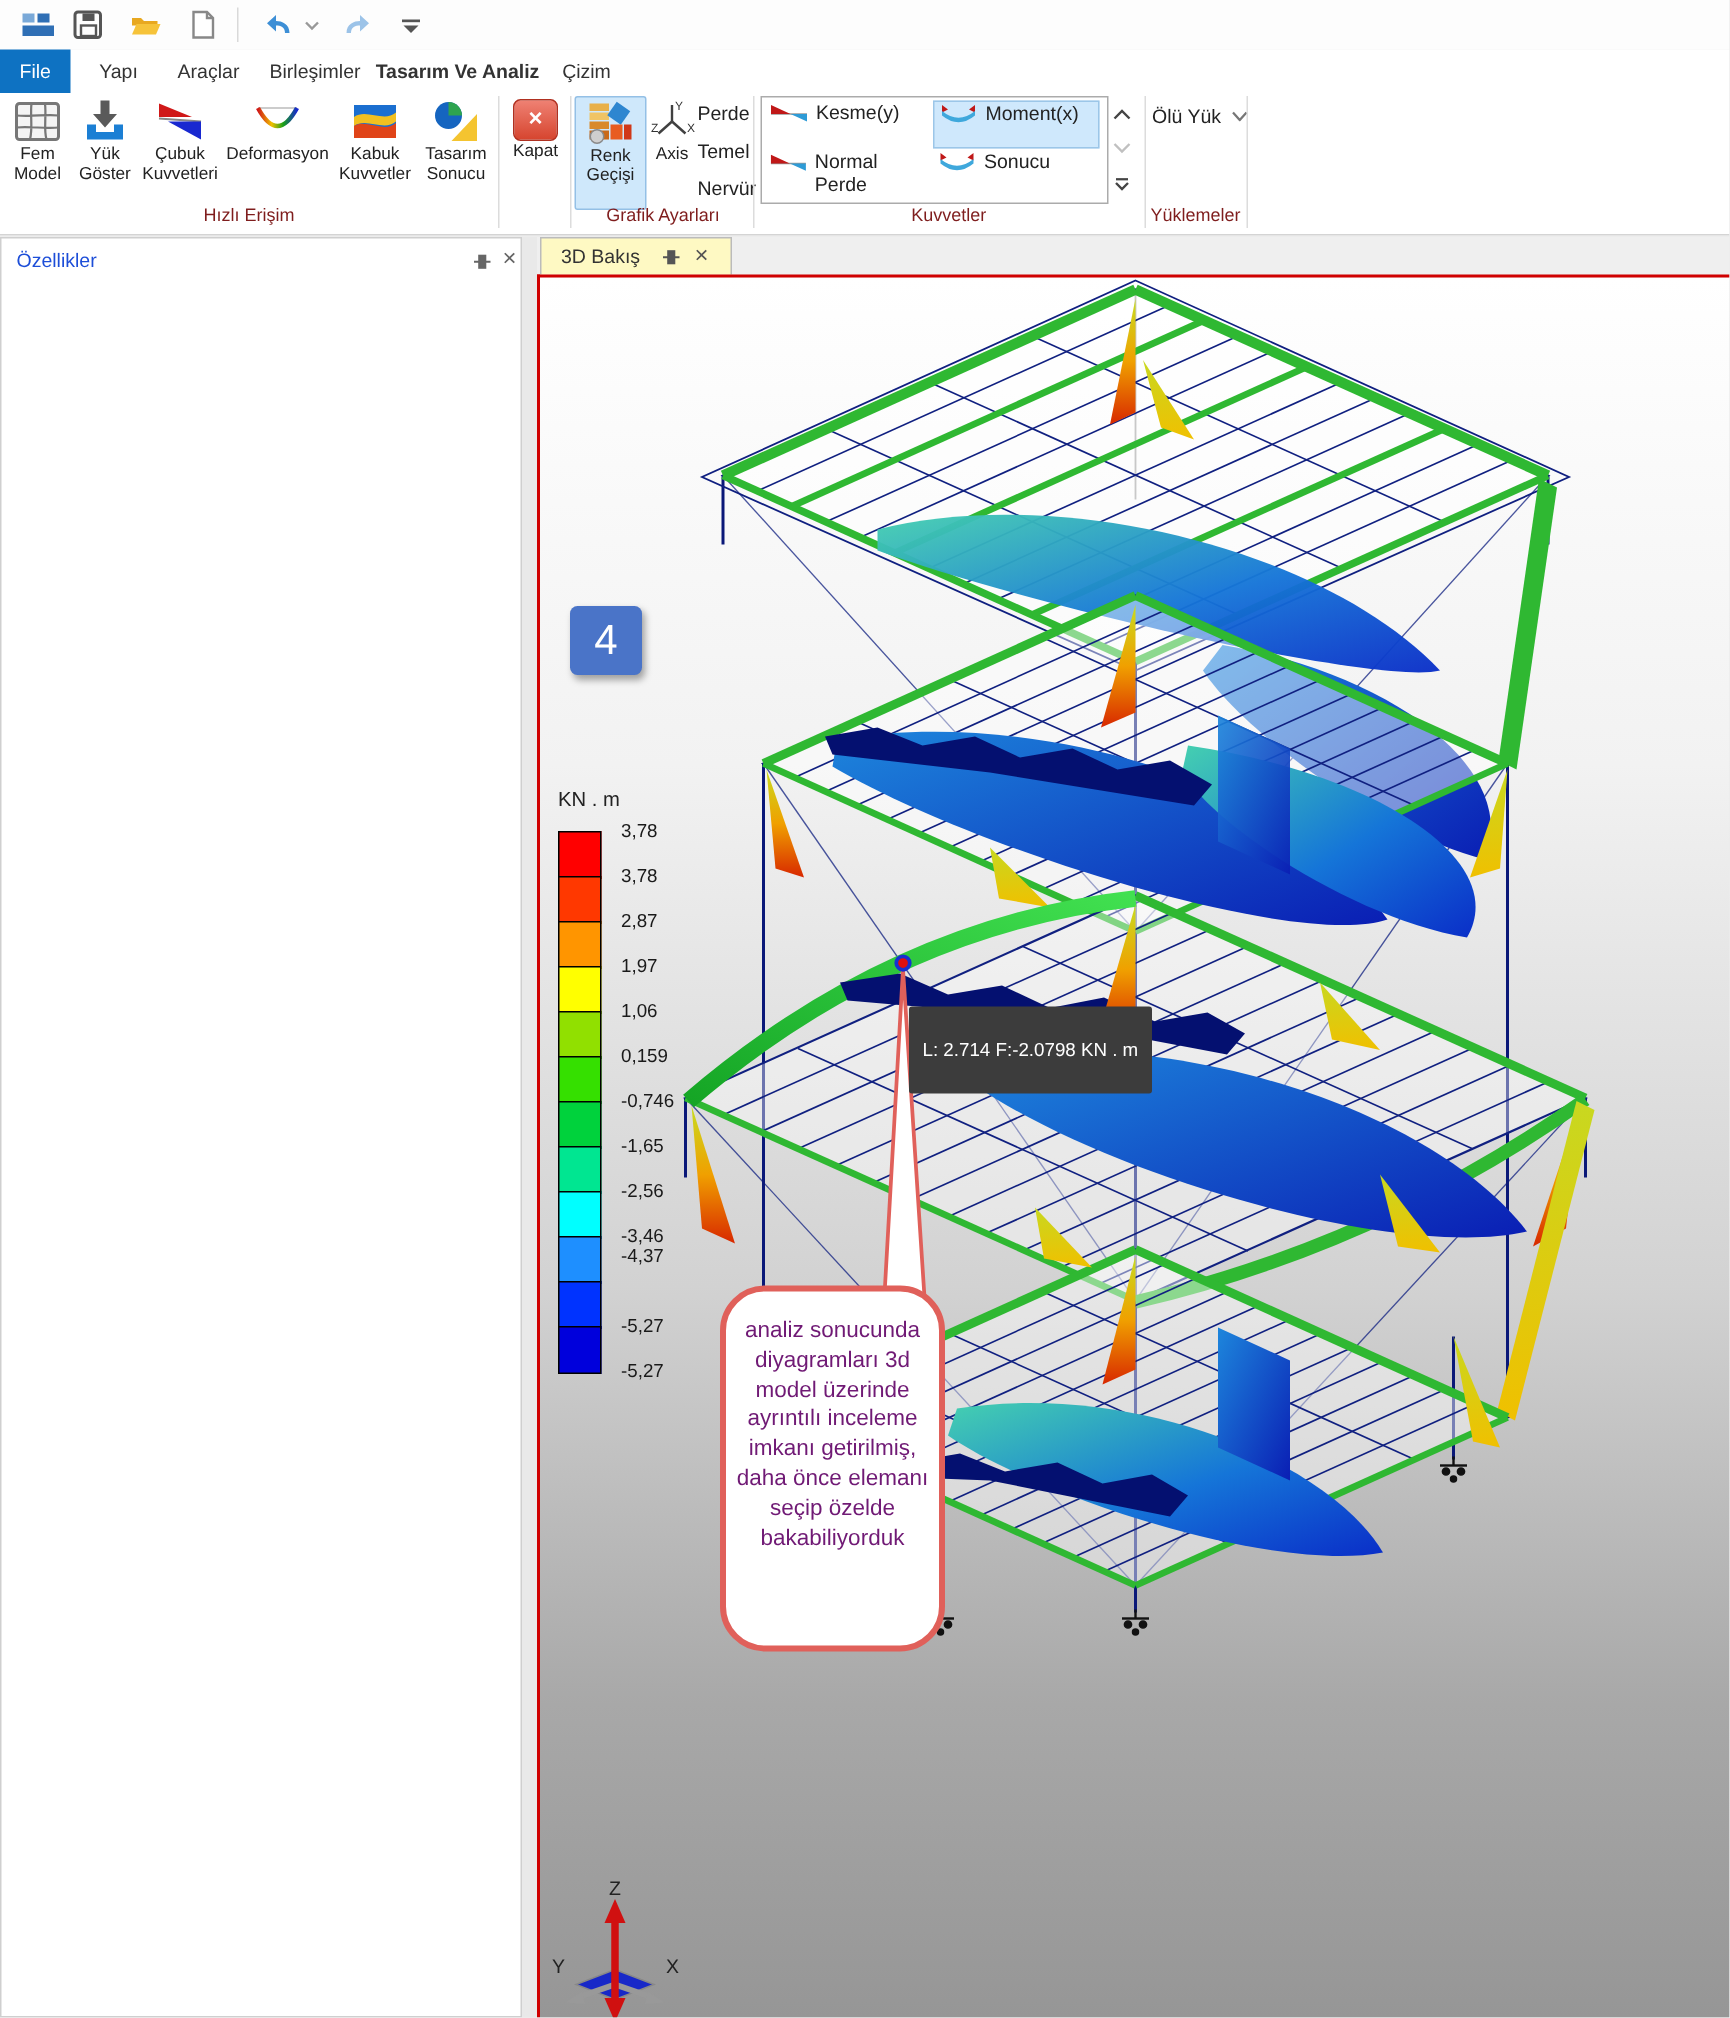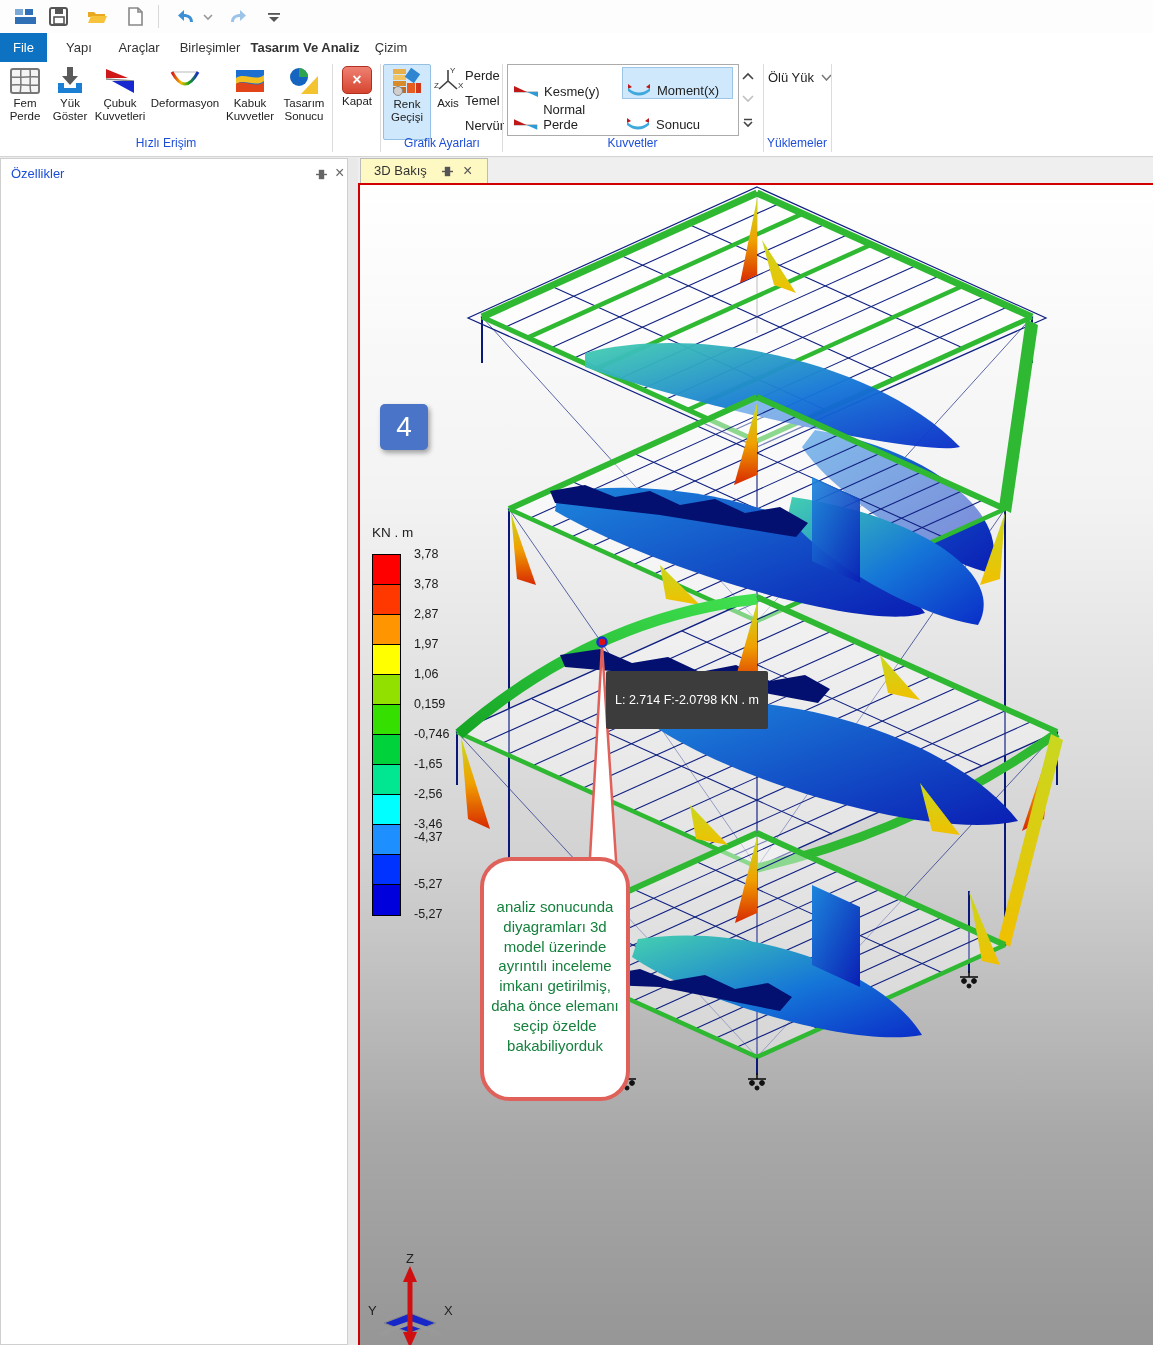--- a/index.html
+++ b/index.html
@@ -12,28 +12,28 @@
   .titlebar{position:absolute;left:0;top:0;width:1153px;height:33px;background:#fdfdfd;}
   .tb-ic{position:absolute;top:6px;width:22px;height:21px;cursor:pointer;}
   .tb-sep{position:absolute;top:5px;width:1px;height:23px;background:#d9d9d9;}
   
   .tabsrow{position:absolute;left:0;top:33px;width:1153px;height:29px;background:#ffffff;}
   .rtab{position:absolute;top:0;height:29px;line-height:29px;text-align:center;font-size:13px;color:#333;cursor:pointer;}
   .rtab.active{background:#0e72c2;color:#fff;}
   
   .ribbon{position:absolute;left:0;top:62px;width:1153px;height:94px;background:#ffffff;border-bottom:1px solid #d4d4d4;}
   .rsep{position:absolute;top:2px;width:1px;height:88px;background:#dcdcdc;}
-  .grouplabel{position:absolute;top:74px;font-size:12px;color:#1d4ed8;text-align:center;}
+  .grouplabel{position:absolute;top:74px;font-size:12px;color:#7f1d1d;text-align:center;}
   .qbtn{position:absolute;top:2px;height:74px;text-align:center;font-size:11.5px;line-height:1.12;color:#222;cursor:pointer;border-radius:2px;}
   .qbtn .ic{display:block;margin:2px auto 1px auto;width:32px;height:30px;}
   .qbtn.sel{background:#cfe8fb;border:1px solid #94c0e6;}
   .glist-item{position:absolute;font-size:13px;color:#222;cursor:pointer;width:40px;}
   
   .gallery{position:absolute;left:507px;top:2px;width:230px;height:70px;background:#fff;border:1px solid #ababab;}
-  .gitem{position:absolute;width:111px;height:32px;display:flex;align-items:flex-end;gap:5px;font-size:13px;color:#222;cursor:pointer;padding-left:3px;box-sizing:border-box;}
+  .gitem{position:absolute;width:111px;height:32px;display:flex;align-items:flex-start;gap:5px;font-size:13px;color:#222;cursor:pointer;padding-left:3px;box-sizing:border-box;}
   .gitem.sel{background:#cfe8fc;border:1px solid #9cc6e8;}
   .gscroll{position:absolute;left:738px;top:2px;width:20px;height:70px;}
   .gsbtn{position:absolute;left:0;width:20px;height:23px;display:flex;align-items:center;justify-content:center;cursor:pointer;}
   .oluyuk{position:absolute;left:768px;top:8px;font-size:13px;color:#222;cursor:pointer;display:flex;gap:7px;align-items:center;}
   
   .leftpanel{position:absolute;left:0;top:158px;width:348px;height:1187px;background:#fff;border:1px solid #cfcfcf;box-sizing:border-box;}
   .lp-title{position:absolute;left:10px;top:7px;font-size:13px;color:#1d4ed8;}
   .lp-ic{position:absolute;top:6px;color:#666;cursor:pointer;}
   .splitter{position:absolute;left:348px;top:158px;width:10px;height:1187px;background:#e9e9e9;}
   
@@ -57,21 +57,21 @@
   .badge{position:absolute;left:20px;top:219px;width:48px;height:46px;background:#4a74c8;border-radius:5px;
     color:#fff;font-size:28px;display:flex;align-items:center;justify-content:center;z-index:6;
     box-shadow:2px 3px 5px rgba(0,0,0,.35);}
   
   .tip{position:absolute;left:246px;top:486px;background:#3c3c3c;color:#fff;font-size:12.5px;
     padding:22px 9px;border-radius:2px;white-space:nowrap;z-index:6;}
   
   .bubble{position:absolute;left:120px;top:672px;width:150px;height:244px;background:#fff;
     border:4px solid #e0605a;border-radius:30px;z-index:4;box-sizing:border-box;
     display:flex;align-items:flex-start;justify-content:center;}
-  .bubble-text{margin-top:36px;width:134px;text-align:center;font-size:15px;line-height:1.32;color:#15803d;}
+  .bubble-text{margin-top:16px;width:134px;text-align:center;font-size:15px;line-height:1.32;color:#701a75;}
 </style>
 </head>
 <body>
 
 <div class="titlebar">
   <svg class="tb-ic" style="left:14px;width:24px;" viewBox="0 0 24 21">
     <rect x="1" y="11" width="21" height="7" fill="#2f6fb5"></rect>
     <rect x="1" y="3" width="8" height="6" fill="#7aa9d8"></rect>
     <rect x="11" y="3" width="8" height="6" fill="#2f6fb5"></rect>
   </svg>
@@ -124,21 +124,21 @@
     </linearGradient>
   </defs>
     </svg>
 
   
   <div class="qbtn" style="left:2px;width:46px;">
     <svg class="ic" viewBox="0 0 32 30">
       <rect x="2" y="3" width="28" height="24" rx="2" fill="#f4f4f4" stroke="#777" stroke-width="2"></rect>
       <path d="M12,3 C11,11 13,19 11,27 M21,3 C22,12 20,20 22,27 M2,11 C12,12 22,10 30,11 M2,19 C10,18 22,20 30,19" stroke="#777" fill="none" stroke-width="1.5"></path>
     </svg>
-    <span>Fem Perde</span>
+    <span>Fem Model</span>
   </div>
   <div class="qbtn" style="left:48px;width:44px;">
     <svg class="ic" viewBox="0 0 32 30">
       <path d="M13,1 h6 v9 h5 l-8,9 -8,-9 h5 z" fill="#5a5a5a"></path>
       <path d="M4,17 v10 h24 v-10 h-6 v5 h-12 v-5 z" fill="#1b7fd4"></path>
     </svg>
     <span>Yük Göster</span>
   </div>
   <div class="qbtn" style="left:92px;width:56px;">
     <svg class="ic" viewBox="0 0 32 30">

